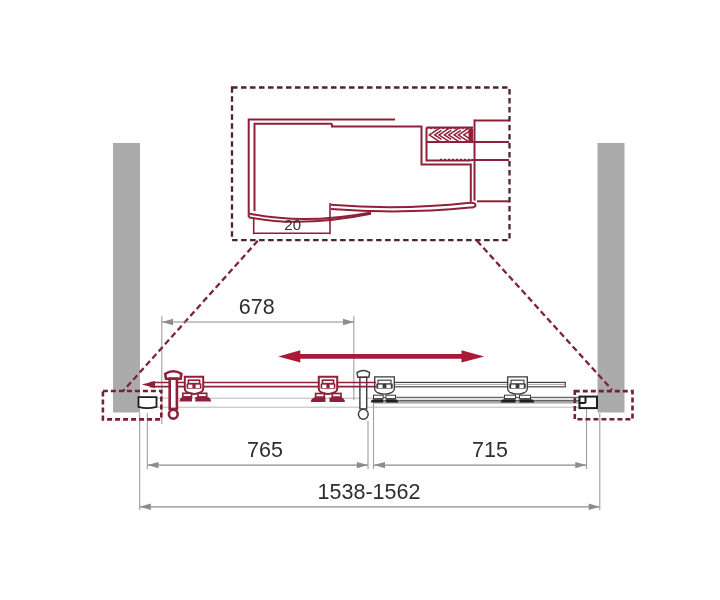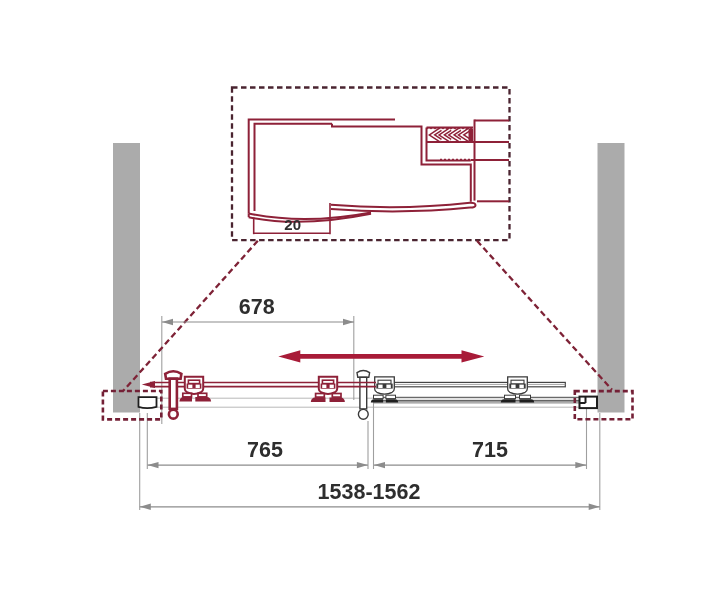--- a/index.html
+++ b/index.html
@@ -1,16 +1,16 @@
 <!DOCTYPE html>
 <html><head>
 <meta charset="utf-8">
 <style>
 html,body{margin:0;padding:0;background:#ffffff;}
-#page{width:720px;height:600px;position:relative;font-family:"Liberation Sans",sans-serif;font-weight:bold;}
+#page{width:720px;height:600px;position:relative;font-family:"Liberation Sans",sans-serif;}
 svg{display:block;}
 </style>
 </head>
 <body>
 <div id="page">
 <svg width="720" height="600" viewBox="0 0 720 600" xmlns="http://www.w3.org/2000/svg" font-family="Liberation Sans, sans-serif">
 
 <rect x="113" y="143" width="27" height="269.5" fill="#ababab"></rect>
 <rect x="597.5" y="143" width="27" height="269.5" fill="#ababab"></rect>
 

